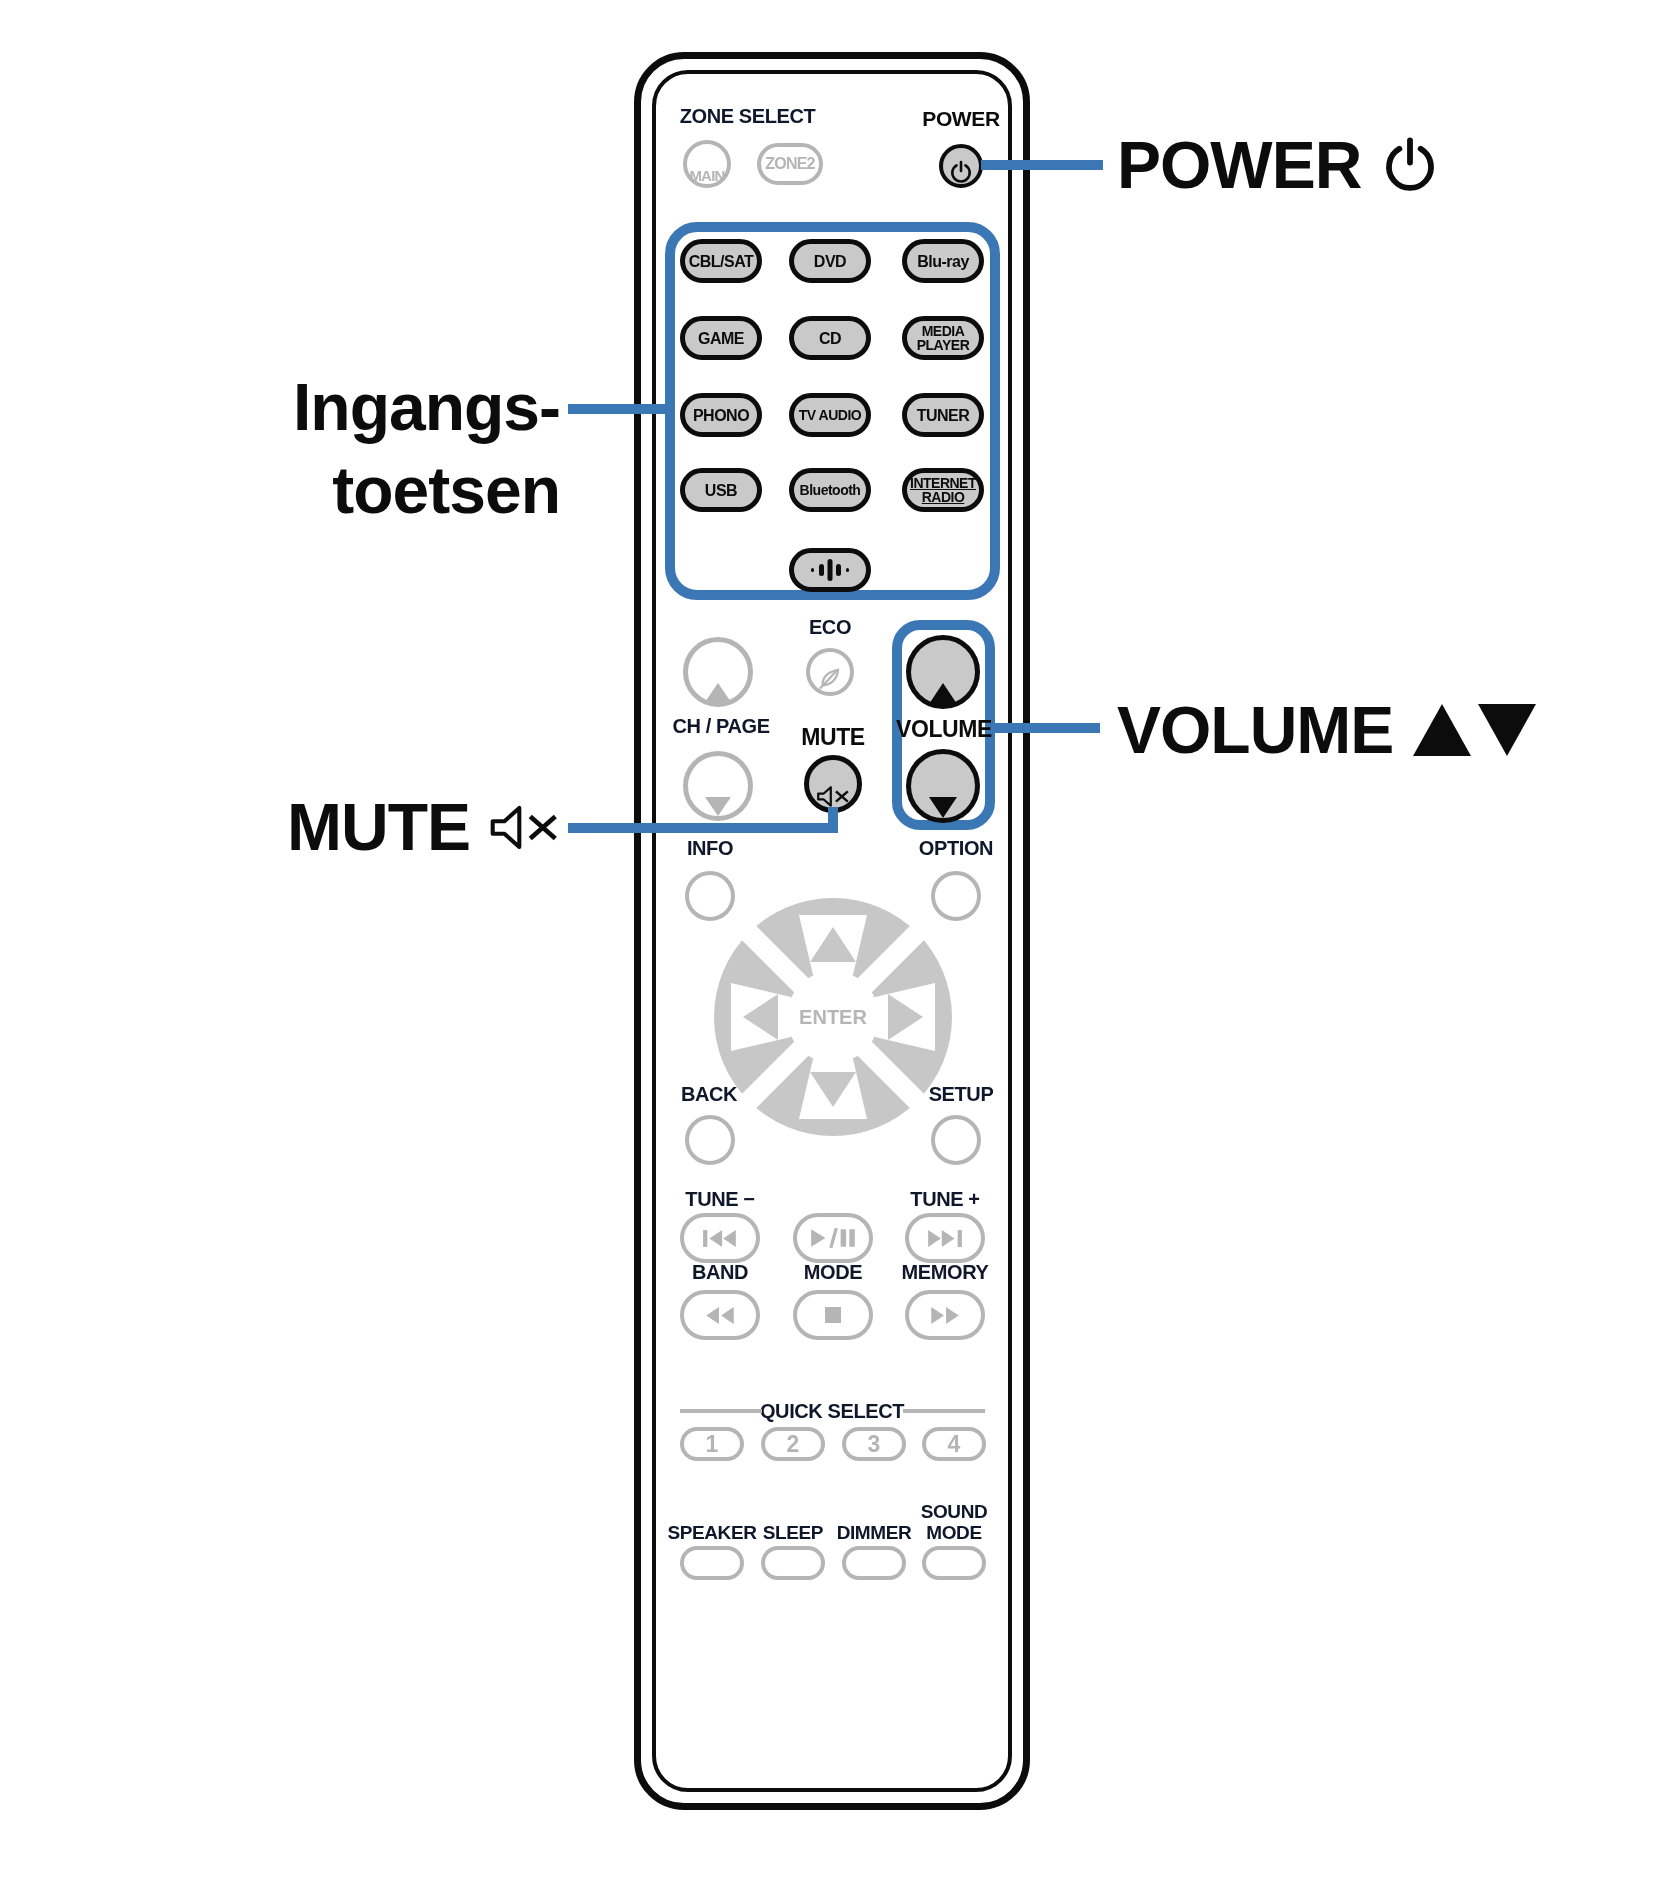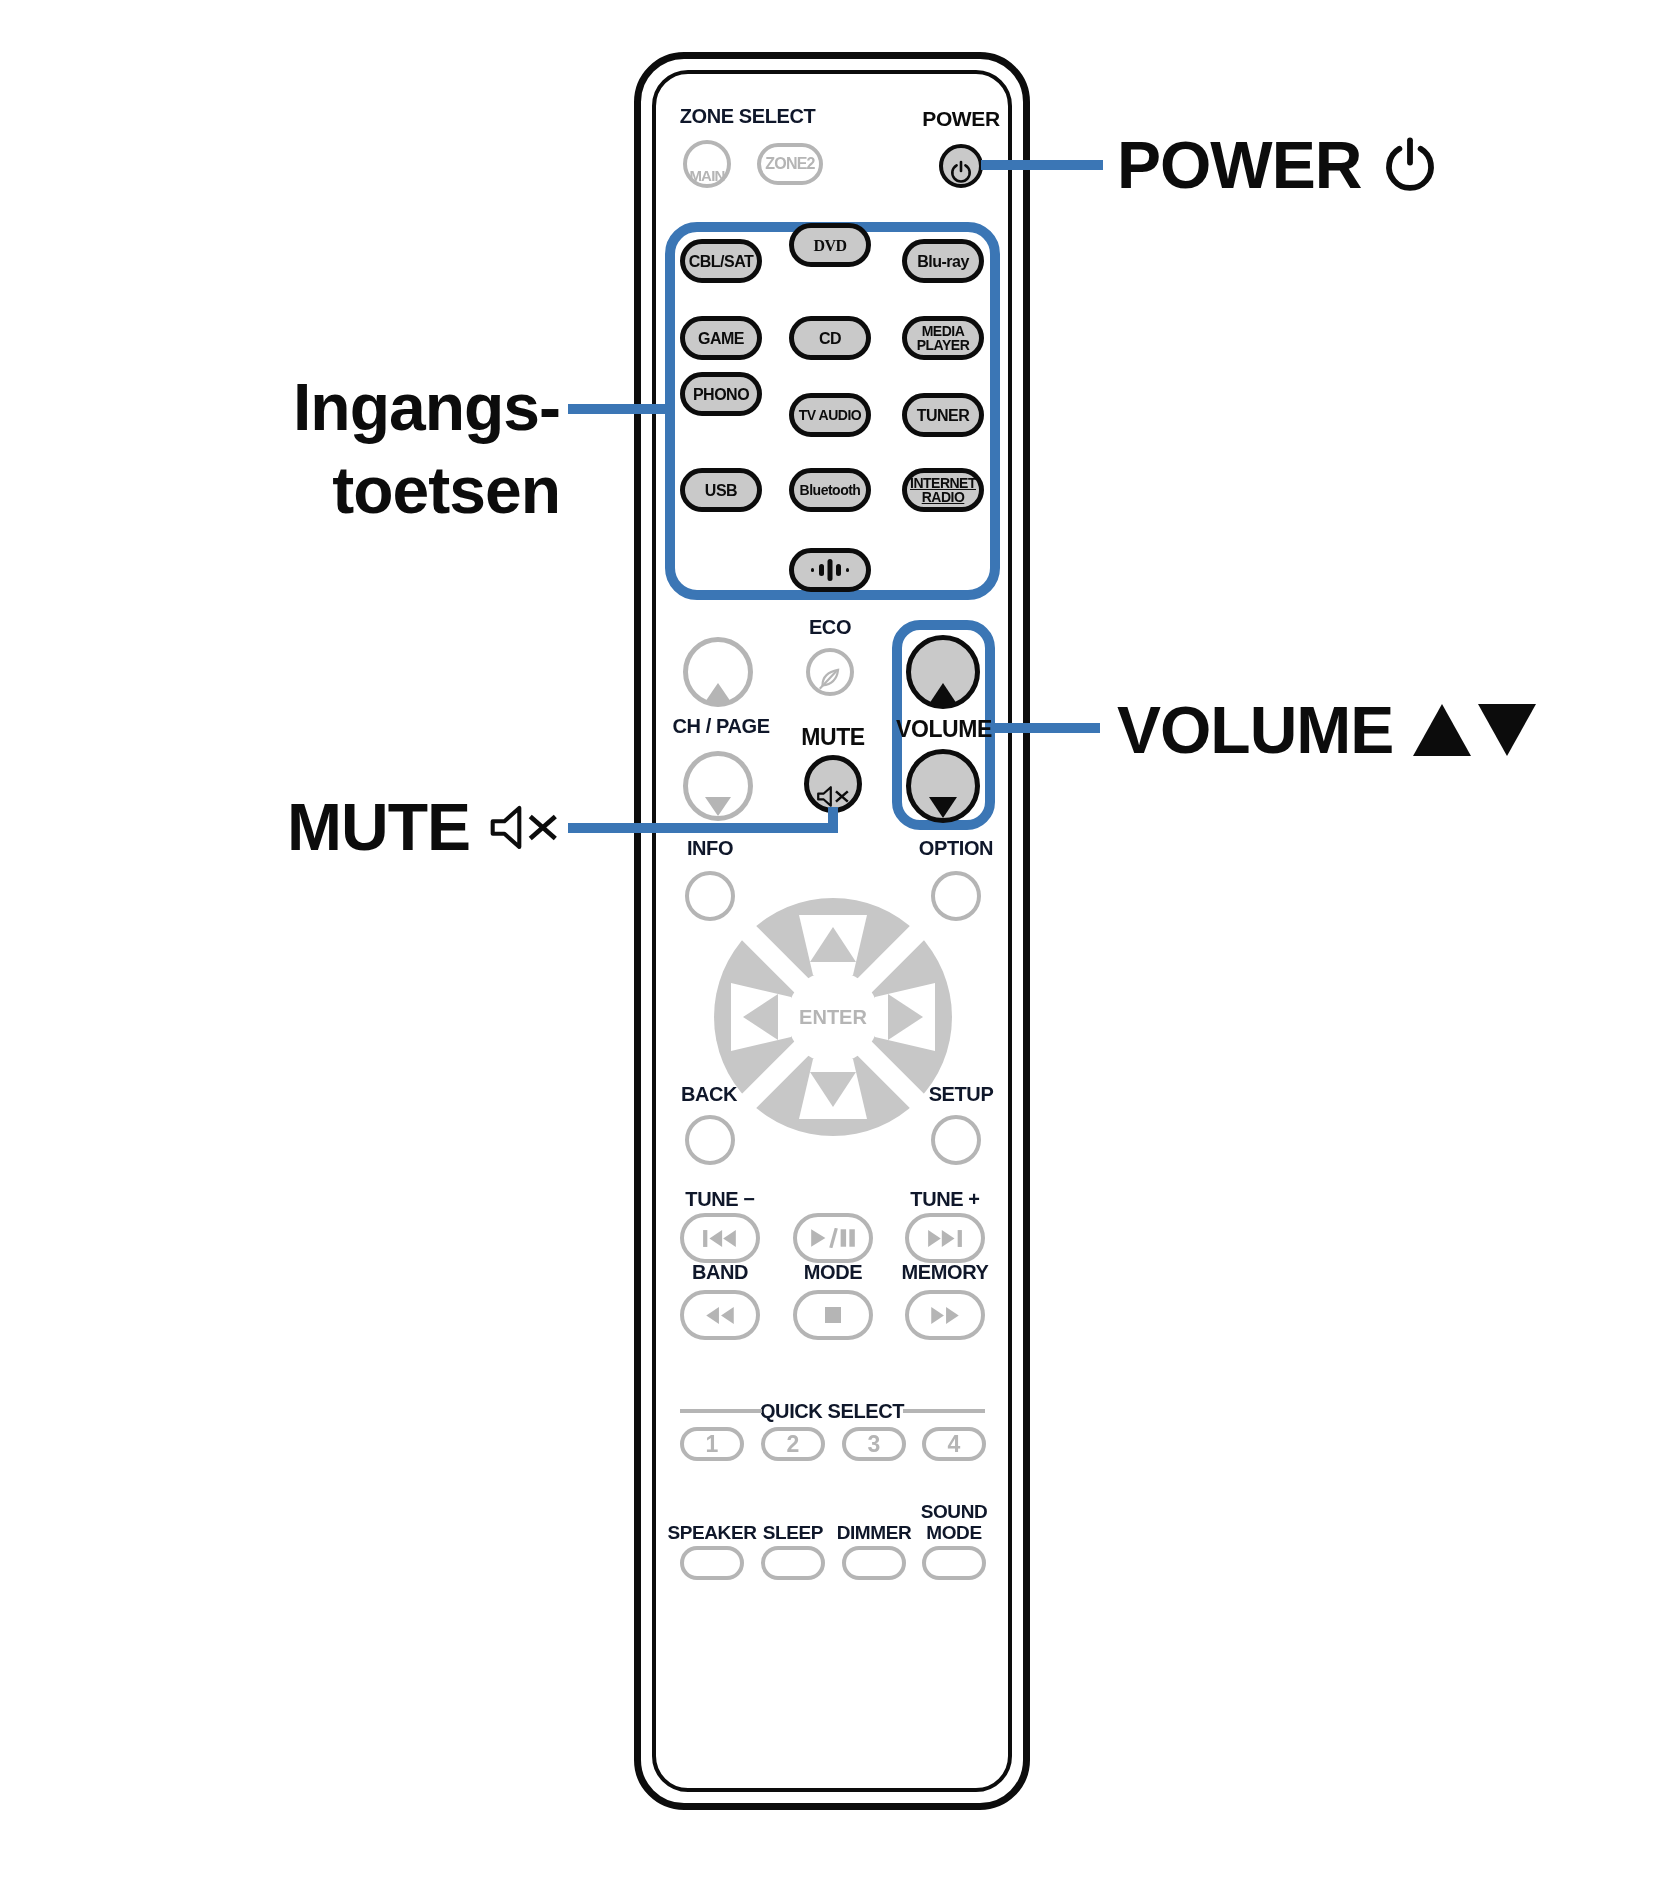--- a/index.html
+++ b/index.html
@@ -82,39 +82,39 @@
       <path d="M7.6 5.3 A 8.7 8.7 0 1 0 16.4 5.3" fill="none" stroke="#0c0c0c" stroke-width="2.4" stroke-linecap="round"></path>
       <line x1="12" y1="1.8" x2="12" y2="11" stroke="#0c0c0c" stroke-width="2.4" stroke-linecap="round"></line>
     </svg>
   </div>
 
   <div class="abs blue-box" style="left:665px; top:222px; width:335px; height:378px; border-radius:32px;"></div>
 
   <div class="abs pill src" style="left:680px; top:239px;">
       <span>CBL/SAT</span>
     </div>
-  <div class="abs pill src" style="left:789px; top:223px;font-family:Liberation Serif, serif;">
+  <div class="abs pill src" style="left:789px; top:239px;">
       <span>DVD</span>
     </div>
   <div class="abs pill src" style="left:902px; top:239px;">
       <span>Blu-ray</span>
     </div>
 
   <div class="abs pill src" style="left:680px; top:316px;">
       <span>GAME</span>
     </div>
   <div class="abs pill src" style="left:789px; top:316px;">
       <span>CD</span>
     </div>
   <div class="abs pill src small" style="left:902px; top:316px;">
       <span class="pre">MEDIA
 PLAYER</span>
     </div>
 
-  <div class="abs pill src" style="left:680px; top:372px;">
+  <div class="abs pill src" style="left:680px; top:393px;">
       <span>PHONO</span>
     </div>
   <div class="abs pill src small" style="left:789px; top:393px;">
       <span>TV AUDIO</span>
     </div>
   <div class="abs pill src" style="left:902px; top:393px;">
       <span>TUNER</span>
     </div>
 
   <div class="abs pill src" style="left:680px; top:468px;">

